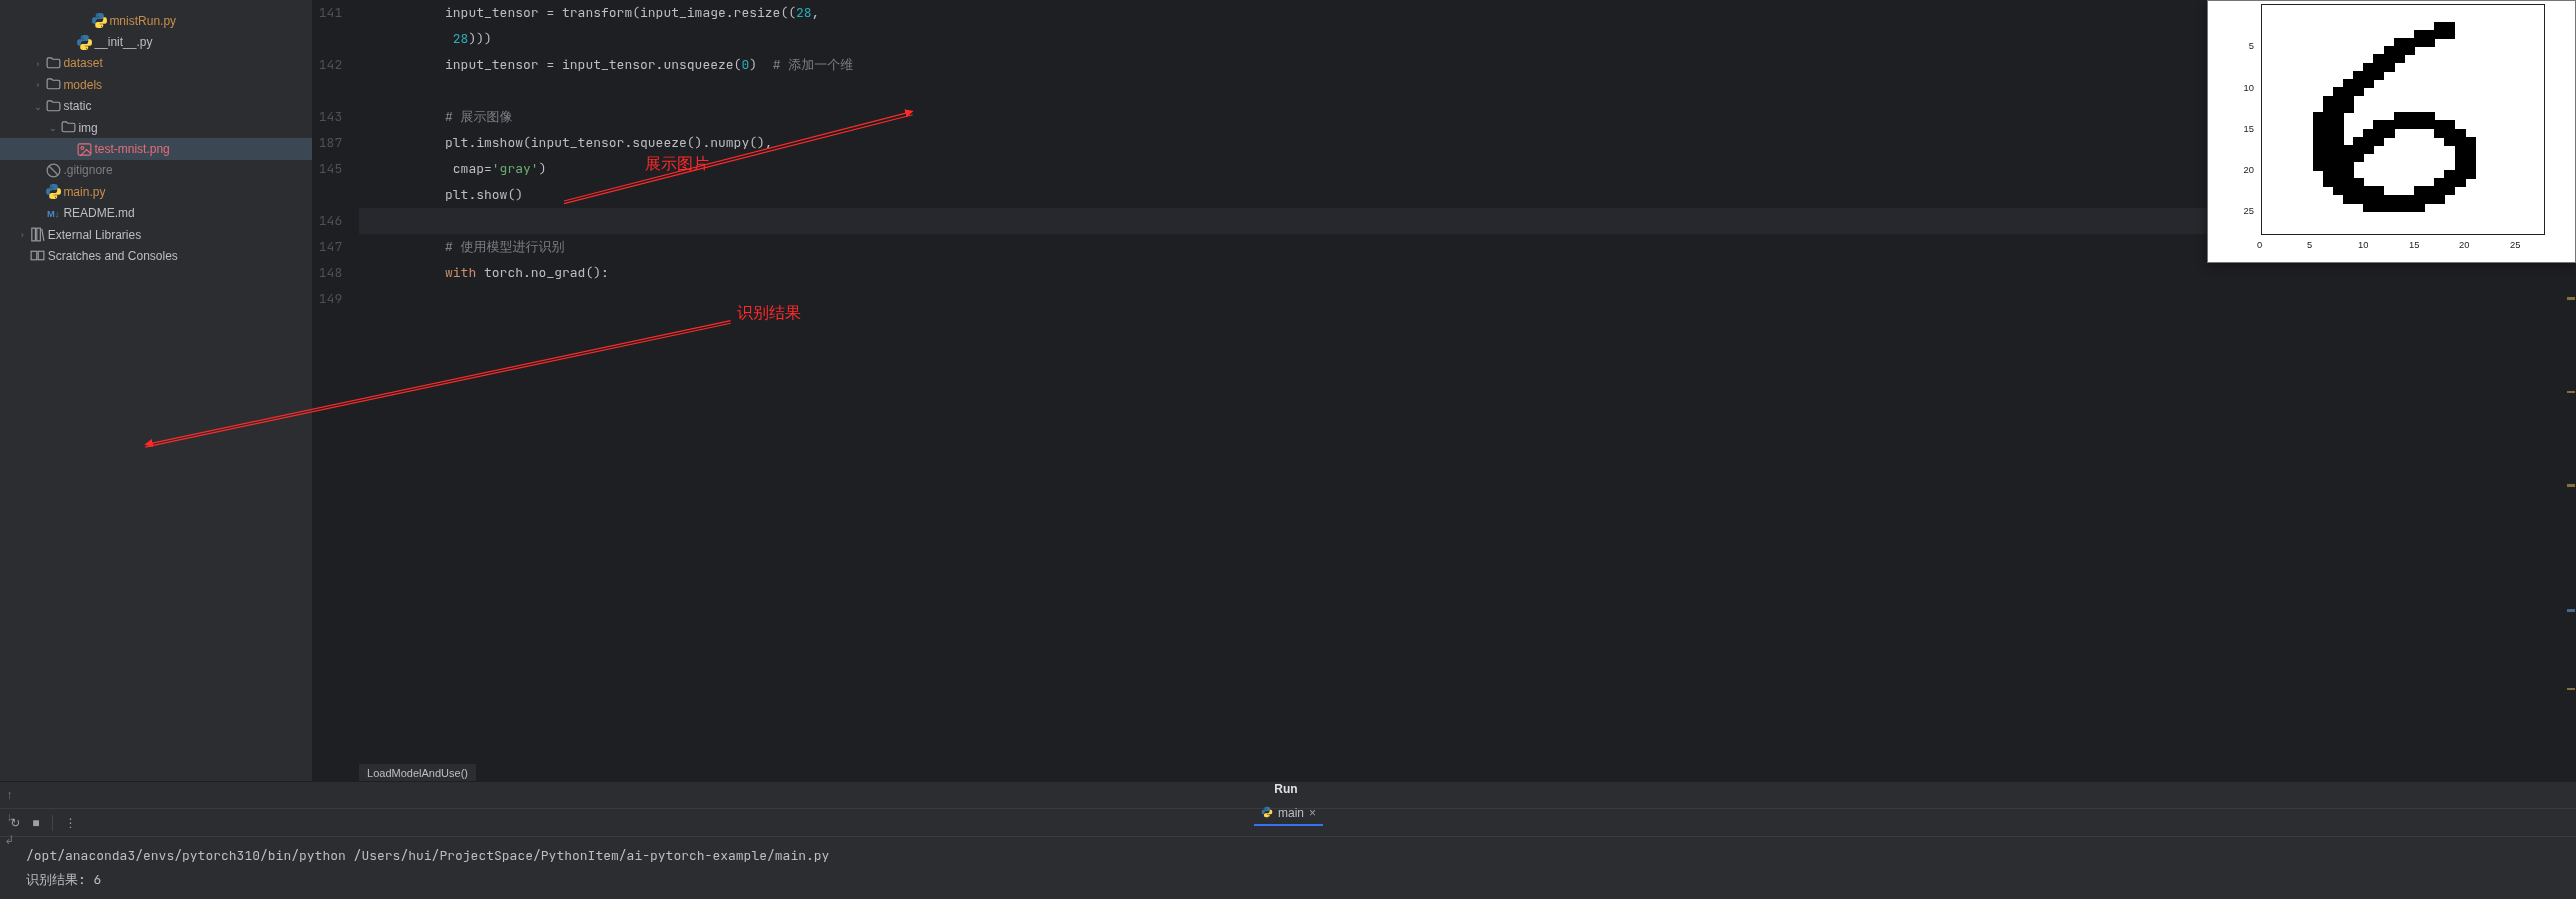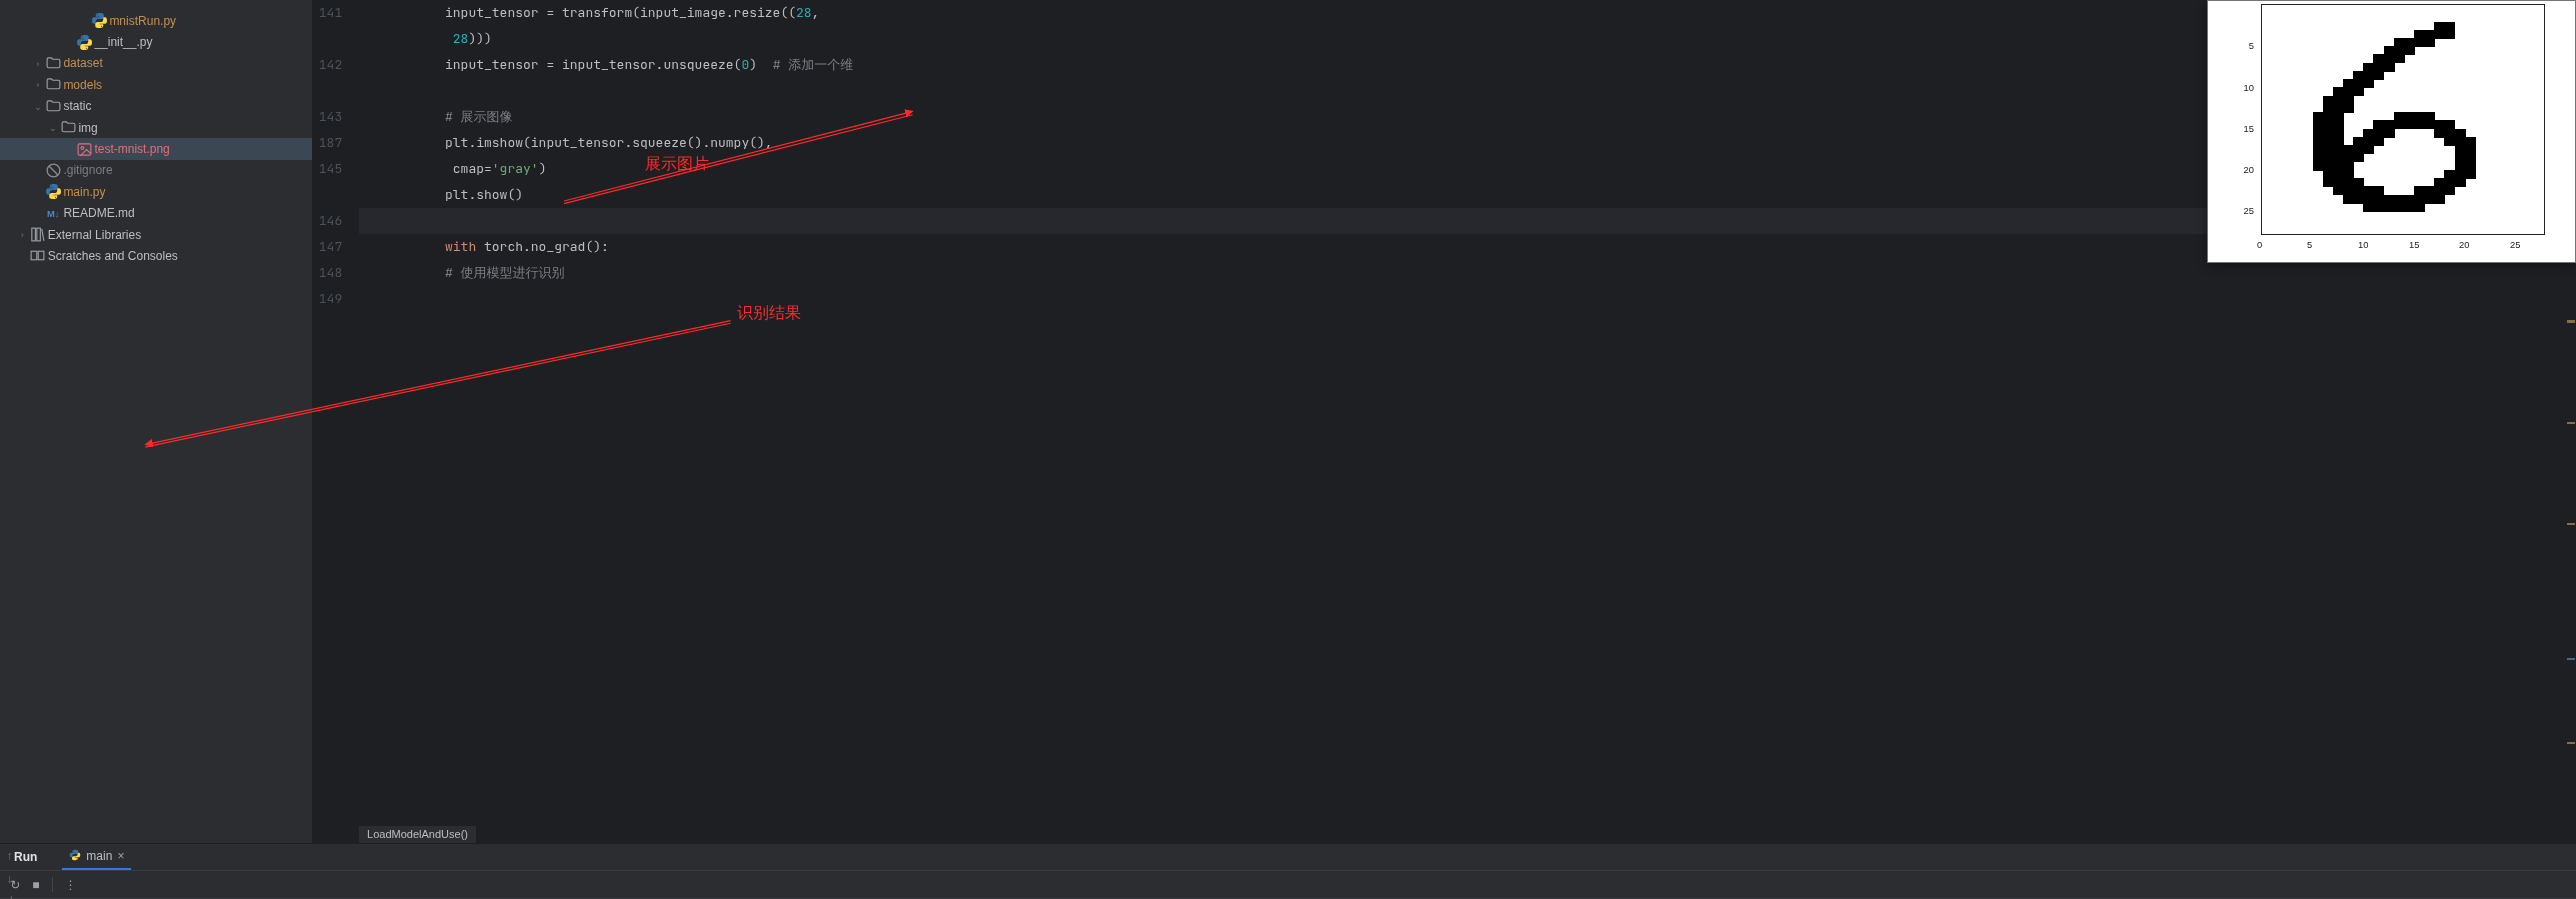--- a/index.html
+++ b/index.html
@@ -93,21 +93,21 @@
     box-shadow: 0 3.4px 10.3px rgba(0,0,0,.4);
     z-index: 30;
   }
   .plot-inner { position:relative; width:100%; height:100%; }
   .axes { position:absolute; left:53px; top:3.4px; width:284px; height:231px; border:0.9px solid #222; background:#fff; }
   .pix { position:absolute; width:10px; height:8.2px; background:#000; }
   .tick { position:absolute; font: 9.4px sans-serif; color:#222; }
 
   
   .run-panel { background:#2b2d30; border-top:0.9px solid #1e1f22; }
-  .run-tabs { display:flex; align-items:center; height:26px; padding-left:14px; gap:20px; }
+  .run-tabs { display:flex; align-items:center; height:26px; padding-left:1px; gap:6px;flex-direction:column; }
   .run-title { font-weight:600; color:#dfe1e5; margin-right:5.1px; }
   .run-tab { display:flex; align-items:center; gap:5.1px; padding:3.4px 6.8px; border-bottom:2.6px solid #3574f0; height:100%;text-align:center; }
   .run-tab .close { color:#9da0a8; }
   .run-toolbar { display:flex; align-items:center; height:29px; gap:12px; padding-left:10.3px; border-top:0.9px solid #393b40; border-bottom:0.9px solid #393b40; color:#9da0a8; }
   .run-toolbar .sep { width:0.9px; height:15.4px; background:#43454a; }
   .console {
     font-family: "JetBrains Mono","Menlo",monospace;
     font-size: 13px;
     color:#bcbec4;
     padding: 6.8px 0 6.8px 26px;
@@ -262,22 +262,22 @@
       <div class="code" id="code">
         <div class="code-line">        input_tensor = transform(input_image.resize((<span class="tk-num">28</span>, </div>
           <div class="code-line">         <span class="tk-num">28</span>)))</div>
           <div class="code-line">        input_tensor = input_tensor.unsqueeze(<span class="tk-num">0</span>)  <span class="tk-cmt"># 添加一个维</span></div>
           <div class="code-line"></div>
           <div class="code-line">        <span class="tk-cmt"># 展示图像</span></div>
           <div class="code-line">        plt.imshow(input_tensor.squeeze().numpy(),</div>
           <div class="code-line">         <span class="tk-param">cmap</span>=<span class="tk-str">'gray'</span>)</div>
           <div class="code-line">        plt.show()</div>
           <div class="code-line cursor"></div>
+          <div class="code-line">        <span class="tk-cmt"># 使用模型进行识别</span></div>
           <div class="code-line">        <span class="tk-kw">with</span> torch.no_grad():</div>
-          <div class="code-line">        <span class="tk-cmt"># 使用模型进行识别</span></div>
           <div class="breadcrumb">LoadModelAndUse()</div>
       </div>
       <div class="editor-stripe">
         <div class="stripe-mark stripe-warn" style="top:6%"></div>
         <div class="stripe-mark stripe-warn" style="top:12%"></div>
         <div class="stripe-mark stripe-sel" style="top:30%"></div>
         <div class="stripe-mark stripe-warn" style="top:38%"></div>
         <div class="stripe-mark stripe-warn" style="top:50%"></div>
         <div class="stripe-mark stripe-warn" style="top:62%"></div>
         <div class="stripe-mark stripe-sel" style="top:78%"></div>
@@ -471,15 +471,17 @@
       <span>↻</span>
       <span>■</span>
       <span class="sep"></span>
       <span>⋮</span>
     </div>
     <div class="left-gutter-icons">
       <span>↑</span>
       <span>↓</span>
       <span>↲</span>
     </div>
+    <div class="console" id="console">/opt/anaconda3/envs/pytorch310/bin/python /Users/hui/ProjectSpace/PythonItem/ai-pytorch-example/main.py
+识别结果: 6</div>
   </div>
 </div>
 
 
 </body></html>

